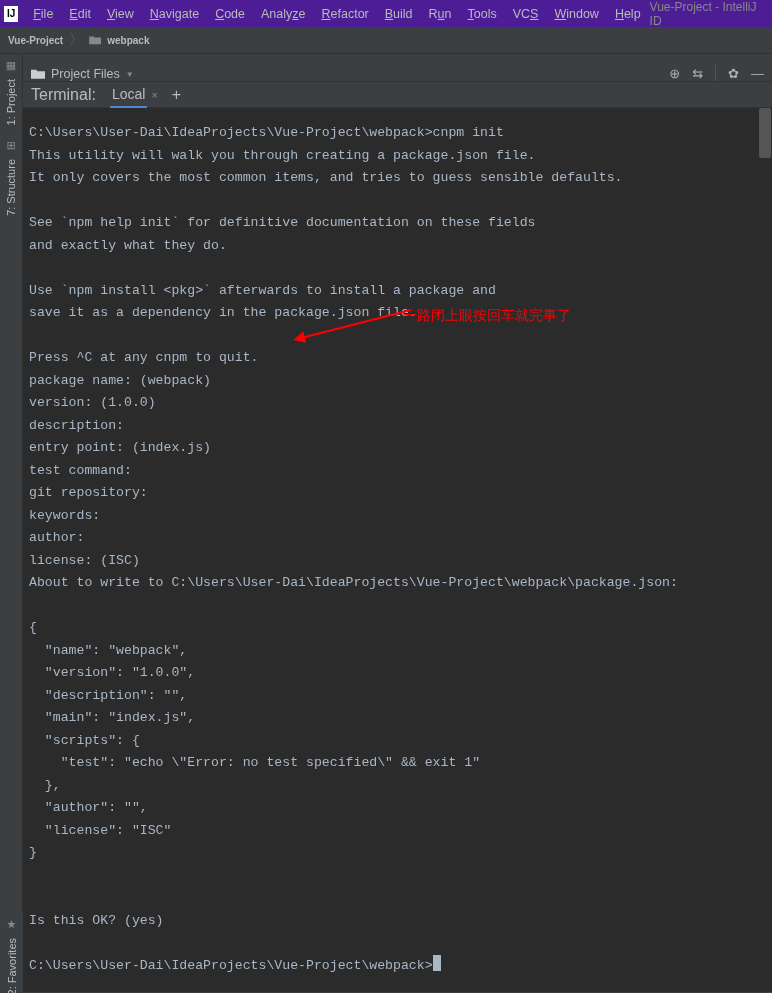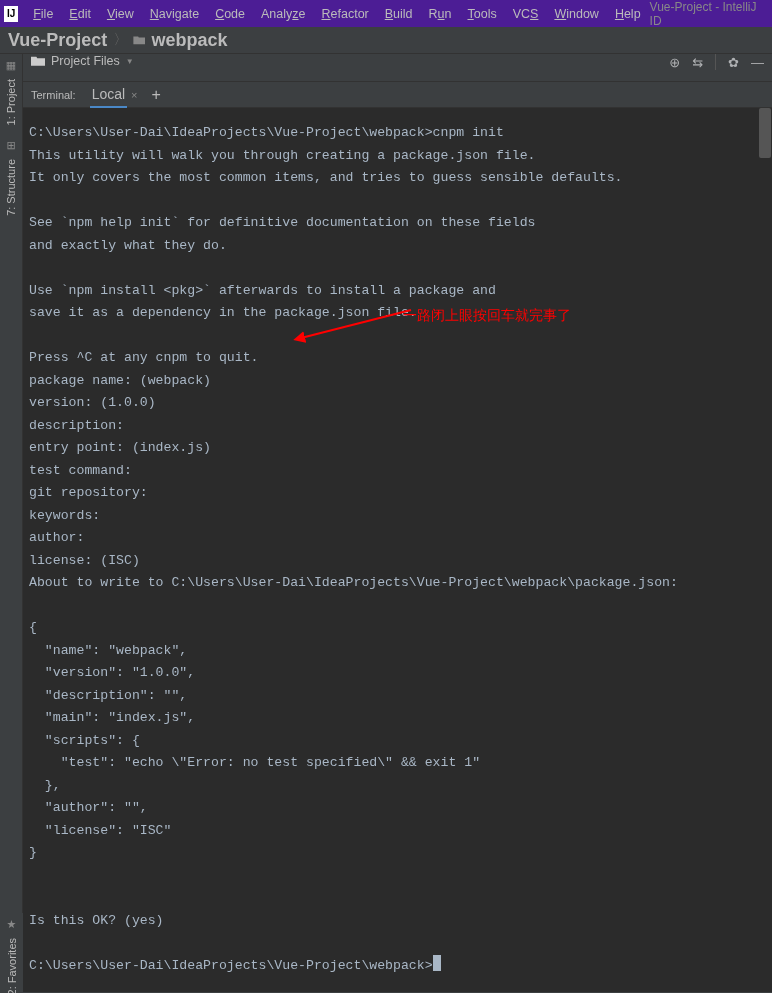--- a/index.html
+++ b/index.html
@@ -3,38 +3,38 @@
 <meta charset="utf-8">
 <style>
 *{margin:0;padding:0;box-sizing:border-box}
 body{width:772px;height:993px;background:#3c3f41;font-family:'Segoe UI',Arial,sans-serif;color:#bbb;font-size:13px;overflow:hidden;position:relative}
 .menubar{display:flex;align-items:center;height:27px;background:#4c1d95;padding:0 4px;gap:2px}
 .logo{width:16px;height:16px;background:#fff;display:flex;align-items:center;justify-content:center;font-size:10px;font-weight:bold;color:#000;margin-right:6px}
 .menu-item{padding:2px 7px;color:#bbb;cursor:pointer;font-size:12.5px}
 .menu-item u{text-decoration:underline}
 .window-title{margin-left:auto;color:#888;font-size:12px;padding-right:10px}
 .breadcrumb{height:27px;display:flex;align-items:center;padding:0 8px;background:#3c3f41;border-bottom:1px solid #323232;gap:6px}
-.bc-item{font-size:18px;font-weight:bold;color:#bbb}
+.bc-item{font-size:10px;font-weight:bold;color:#bbb}
 .bc-sep{color:#666;font-size:14px}
 .fold-icon{width:12px;height:12px;background:#888;clip-path:polygon(0 20%,40% 20%,45% 30%,100% 30%,100% 85%,0 85%)}
 .main{display:flex;height:938px}
 .left-rail{width:23px;background:#3c3f41;border-right:1px solid #323232;display:flex;flex-direction:column}
 .rail-text{writing-mode:vertical-rl;transform:rotate(180deg);font-size:11px;color:#bbb;margin-top:4px;margin-bottom:4px}
 .rail-wrap{display:flex;flex-direction:column;align-items:center;gap:3px;padding:5px 0}
 .rail-icon{font-size:11px;color:#888}
 .content{flex:1;display:flex;flex-direction:column}
-.toolbar{display:flex;align-items:flex-start;height:28px;background:#3c3f41;border-bottom:1px solid #323232;padding:0 8px;gap:8px}
+.toolbar{display:flex;align-items:flex-end;height:28px;background:#3c3f41;border-bottom:1px solid #323232;padding:0 8px;gap:8px}
 .pf-label{display:flex;align-items:center;gap:6px;color:#bbb;font-size:12.5px;cursor:pointer}
 .small-folder{width:14px;height:12px;background:#ccc;clip-path:polygon(0 14%,38% 14%,45% 28%,100% 28%,100% 90%,0 90%)}
 .dd{font-size:8px;color:#888}
 .tb-right{margin-left:auto;display:flex;align-items:center;gap:12px}
 .tb-ico{color:#afb1b3;font-size:13px;cursor:pointer}
 .vdiv{width:1px;height:16px;background:#555}
 .tabs{display:flex;align-items:center;height:26px;background:#3c3f41;padding:0 8px;gap:14px;border-bottom:1px solid #323232}
-.tab-l{color:#bbb;font-size:11px}
+.tab-l{color:#bbb;font-size:16px}
 .tab-a{color:#bbb;font-size:14px;padding:4px 2px;border-bottom:2px solid #4a88c7;cursor:pointer}
 .tab-x{color:#888;font-size:11px;margin-left:-10px;cursor:pointer}
 .tab-add{color:#bbb;font-size:16px;cursor:pointer}
 .term{flex:1;background:#2b2b2b;padding:14px 6px;font-family:'Consolas','Courier New',monospace;font-size:13.2px;color:#a9b7c6;line-height:22.5px;white-space:pre;position:relative;overflow:hidden}
 .cursor{display:inline-block;width:8px;height:16px;background:#a9b7c6;vertical-align:-2px}
 .annot{position:absolute;color:#ff0000;font-size:14px;font-family:Arial,sans-serif;white-space:nowrap}
 .arrow{position:absolute;pointer-events:none}
 .scrollbar{position:absolute;right:1px;top:0;width:12px;height:50px;background:#555;border-radius:2px}
 .bot-rail{position:absolute;bottom:0;left:0;width:23px;height:80px;background:#3c3f41}
 </style>

